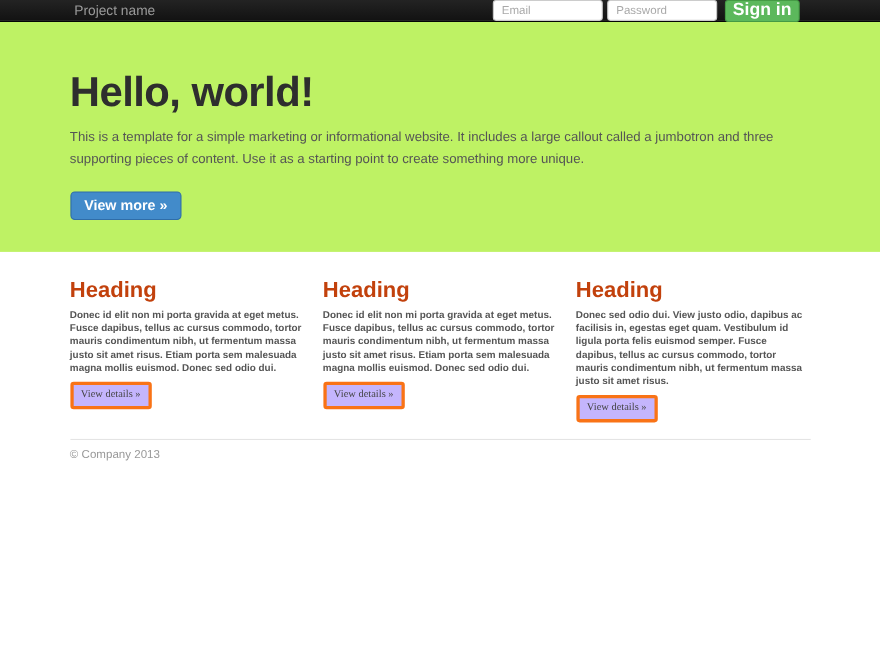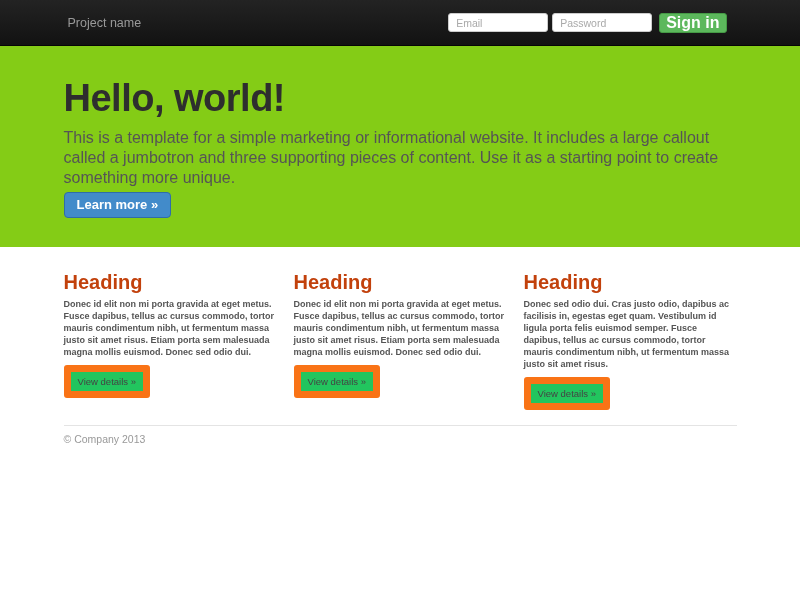--- a/index.html
+++ b/index.html
@@ -6,21 +6,21 @@
   html, body { margin: 0; padding: 0; }
   body {
     width: 800px; height: 600px; overflow: hidden;
     background: #fff; color: #333;
     font-family: "Liberation Sans", "DejaVu Sans", sans-serif;
   }
   .container { width: 673px; margin: 0 auto; }
 
   
   .navbar {
-    height: 46px;
+    height: 20px;
     background: linear-gradient(#232323, #121212);
     border-bottom: 1px solid #050505;
   }
   .navbar .container {
     height: 100%;
     display: flex; align-items: center; justify-content: space-between;
   }
   .brand {
     color: #999; font-size: 12.5px; padding-left: 4px;
     text-decoration: none; cursor: pointer;
@@ -40,47 +40,47 @@
     border-radius: 3px; white-space: nowrap;
   }
   .btn-success {
     margin-left: 3px;
     background: #5cb85c; border: 1px solid #459a45; color: #fff;
     font-size: 16px; font-weight: bold; padding: 3px 6px; height: 20px;
     line-height: 12px;
   }
 
   
-  .jumbotron { background: #84cc16; padding: 32px 0 29px; }
+  .jumbotron { background: #bef264; padding: 44px 0 29px; }
   .jumbotron h1 {
     margin: 0 0 8px; font-size: 38px; line-height: 1.1;
     font-weight: bold; color: #2e2e2e; letter-spacing: -0.5px;
   }
   .jumbotron p {
-    margin: 0 0 4px; font-size: 16px; line-height: 20px; color: #555;
+    margin: 0 0 20px; font-size: 12px; line-height: 20px; color: #555;
   }
   .btn-primary {
     background: #428bca; border: 1px solid #2f6da8; color: #fff;
     font-size: 13px; font-weight: bold; line-height: 14px;
     padding: 5px 12px; border-radius: 4px;
   }
 
   
   .row { display: flex; gap: 17px; margin-top: 24px; }
   .col { flex: 1; min-width: 0; }
   .col h2 {
     margin: 0 0 5px; font-size: 20px; line-height: 1.1;
     font-weight: bold; color: #c2410c;
   }
   .col p {
     margin: 0 0 7px; font-size: 9px; line-height: 12px; color: #555; font-weight: bold;
   }
   .btn-default {
-    background: #22c55e; border: 7px solid #f97316; color: #444;
-    font-size: 9.5px; padding: 4px 7px; line-height: 11px;
+    background: #c4b5fd; border: 3px solid #f97316; color: #444;
+    font-size: 9.5px; padding: 4px 7px; line-height: 11px; font-family: Liberation Serif, serif;
   }
 
   
   .footer hr {
     border: 0; border-top: 1px solid #e4e4e4; margin: 15px 0 7px;
   }
   .footer p { margin: 0; font-size: 10.5px; color: #999; }
 </style>
 </head>
 <body>
@@ -93,42 +93,42 @@
       <input type="password" placeholder="Password" style="">
       <button class="btn btn-success">Sign in</button>
     </div>
   </div>
 </nav>
 
 <section class="jumbotron">
   <div class="container">
     <h1>Hello, world!</h1>
     <p>This is a template for a simple marketing or informational website. It includes a large callout called a jumbotron and three supporting pieces of content. Use it as a starting point to create something more unique.</p>
-    <a class="btn btn-primary">Learn more »</a>
+    <a class="btn btn-primary">View more »</a>
   </div>
 </section>
 
 <main class="container">
   <div class="row">
 
     <div class="col">
       <h2>Heading</h2>
       <p>Donec id elit non mi porta gravida at eget metus. Fusce dapibus, tellus ac cursus commodo, tortor mauris condimentum nibh, ut fermentum massa justo sit amet risus. Etiam porta sem malesuada magna mollis euismod. Donec sed odio dui.</p>
       <a class="btn btn-default">View details »</a>
     </div>
 
     <div class="col">
       <h2>Heading</h2>
       <p>Donec id elit non mi porta gravida at eget metus. Fusce dapibus, tellus ac cursus commodo, tortor mauris condimentum nibh, ut fermentum massa justo sit amet risus. Etiam porta sem malesuada magna mollis euismod. Donec sed odio dui.</p>
       <a class="btn btn-default">View details »</a>
     </div>
 
     <div class="col">
       <h2>Heading</h2>
-      <p>Donec sed odio dui. Cras justo odio, dapibus ac facilisis in, egestas eget quam. Vestibulum id ligula porta felis euismod semper. Fusce dapibus, tellus ac cursus commodo, tortor mauris condimentum nibh, ut fermentum massa justo sit amet risus.</p>
+      <p>Donec sed odio dui. View justo odio, dapibus ac facilisis in, egestas eget quam. Vestibulum id ligula porta felis euismod semper. Fusce dapibus, tellus ac cursus commodo, tortor mauris condimentum nibh, ut fermentum massa justo sit amet risus.</p>
       <a class="btn btn-default">View details »</a>
     </div>
 
   </div>
 
   <footer class="footer">
     <hr>
     <p>© Company 2013</p>
   </footer>
 </main>

